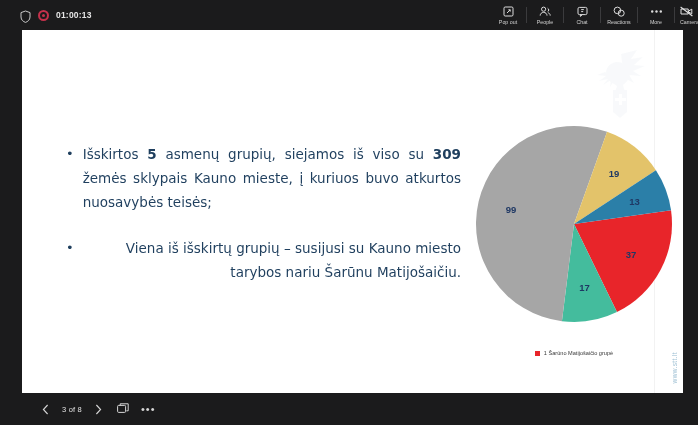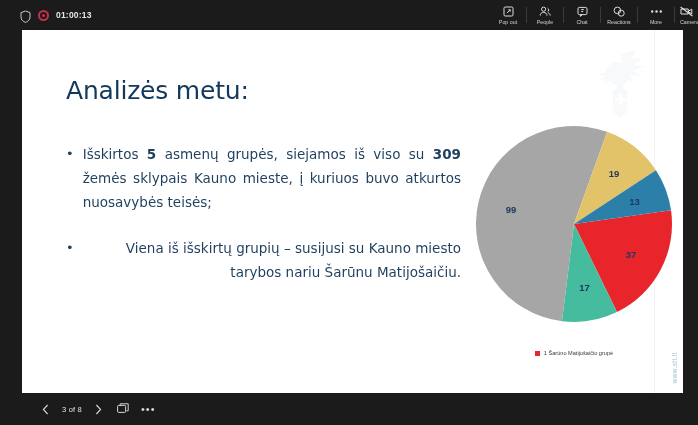--- a/index.html
+++ b/index.html
@@ -197,27 +197,26 @@
         <path d="M14 22 l-8 3 9 1 -7 5 9-2 -5 6 8-5 -1 7 5-8z"></path>
         <path d="M22 40 h14 v22 l-7 6 -7-6z"></path>
       </g>
       <g fill="#ffffff">
         <path d="M28 44 h3 v4 h4 v3 h-4 v4 h-3 v-4 h-4 v-3 h4z"></path>
       </g>
     </svg>
   </div>
   <div class="divider-v"></div>
 
-  <div class="slide-title">Analizės metu:</div>
 
   <div class="bullets">
 
     <div class="bullet">
       <span class="dot">•</span>
-      <span class="b-text"><span>Išskirtos </span><b>5</b><span> asmenų grupės, siejamos iš viso su </span><b>309</b><span> žemės sklypais Kauno mieste, į kuriuos buvo atkurtos nuosavybės teisės;</span></span>
+      <span class="b-text"><span>Išskirtos </span><b>5</b><span> asmenų grupių, siejamos iš viso su </span><b>309</b><span> žemės sklypais Kauno mieste, į kuriuos buvo atkurtos nuosavybės teisės;</span></span>
     </div>
 
     <div class="bullet">
       <span class="dot">•</span>
       <span class="b-text nojust">Viena iš išskirtų grupių – susijusi su Kauno miesto tarybos nariu Šarūnu Matijošaičiu.</span>
     </div>
 
   </div>
 
   <div class="chart-wrap">

